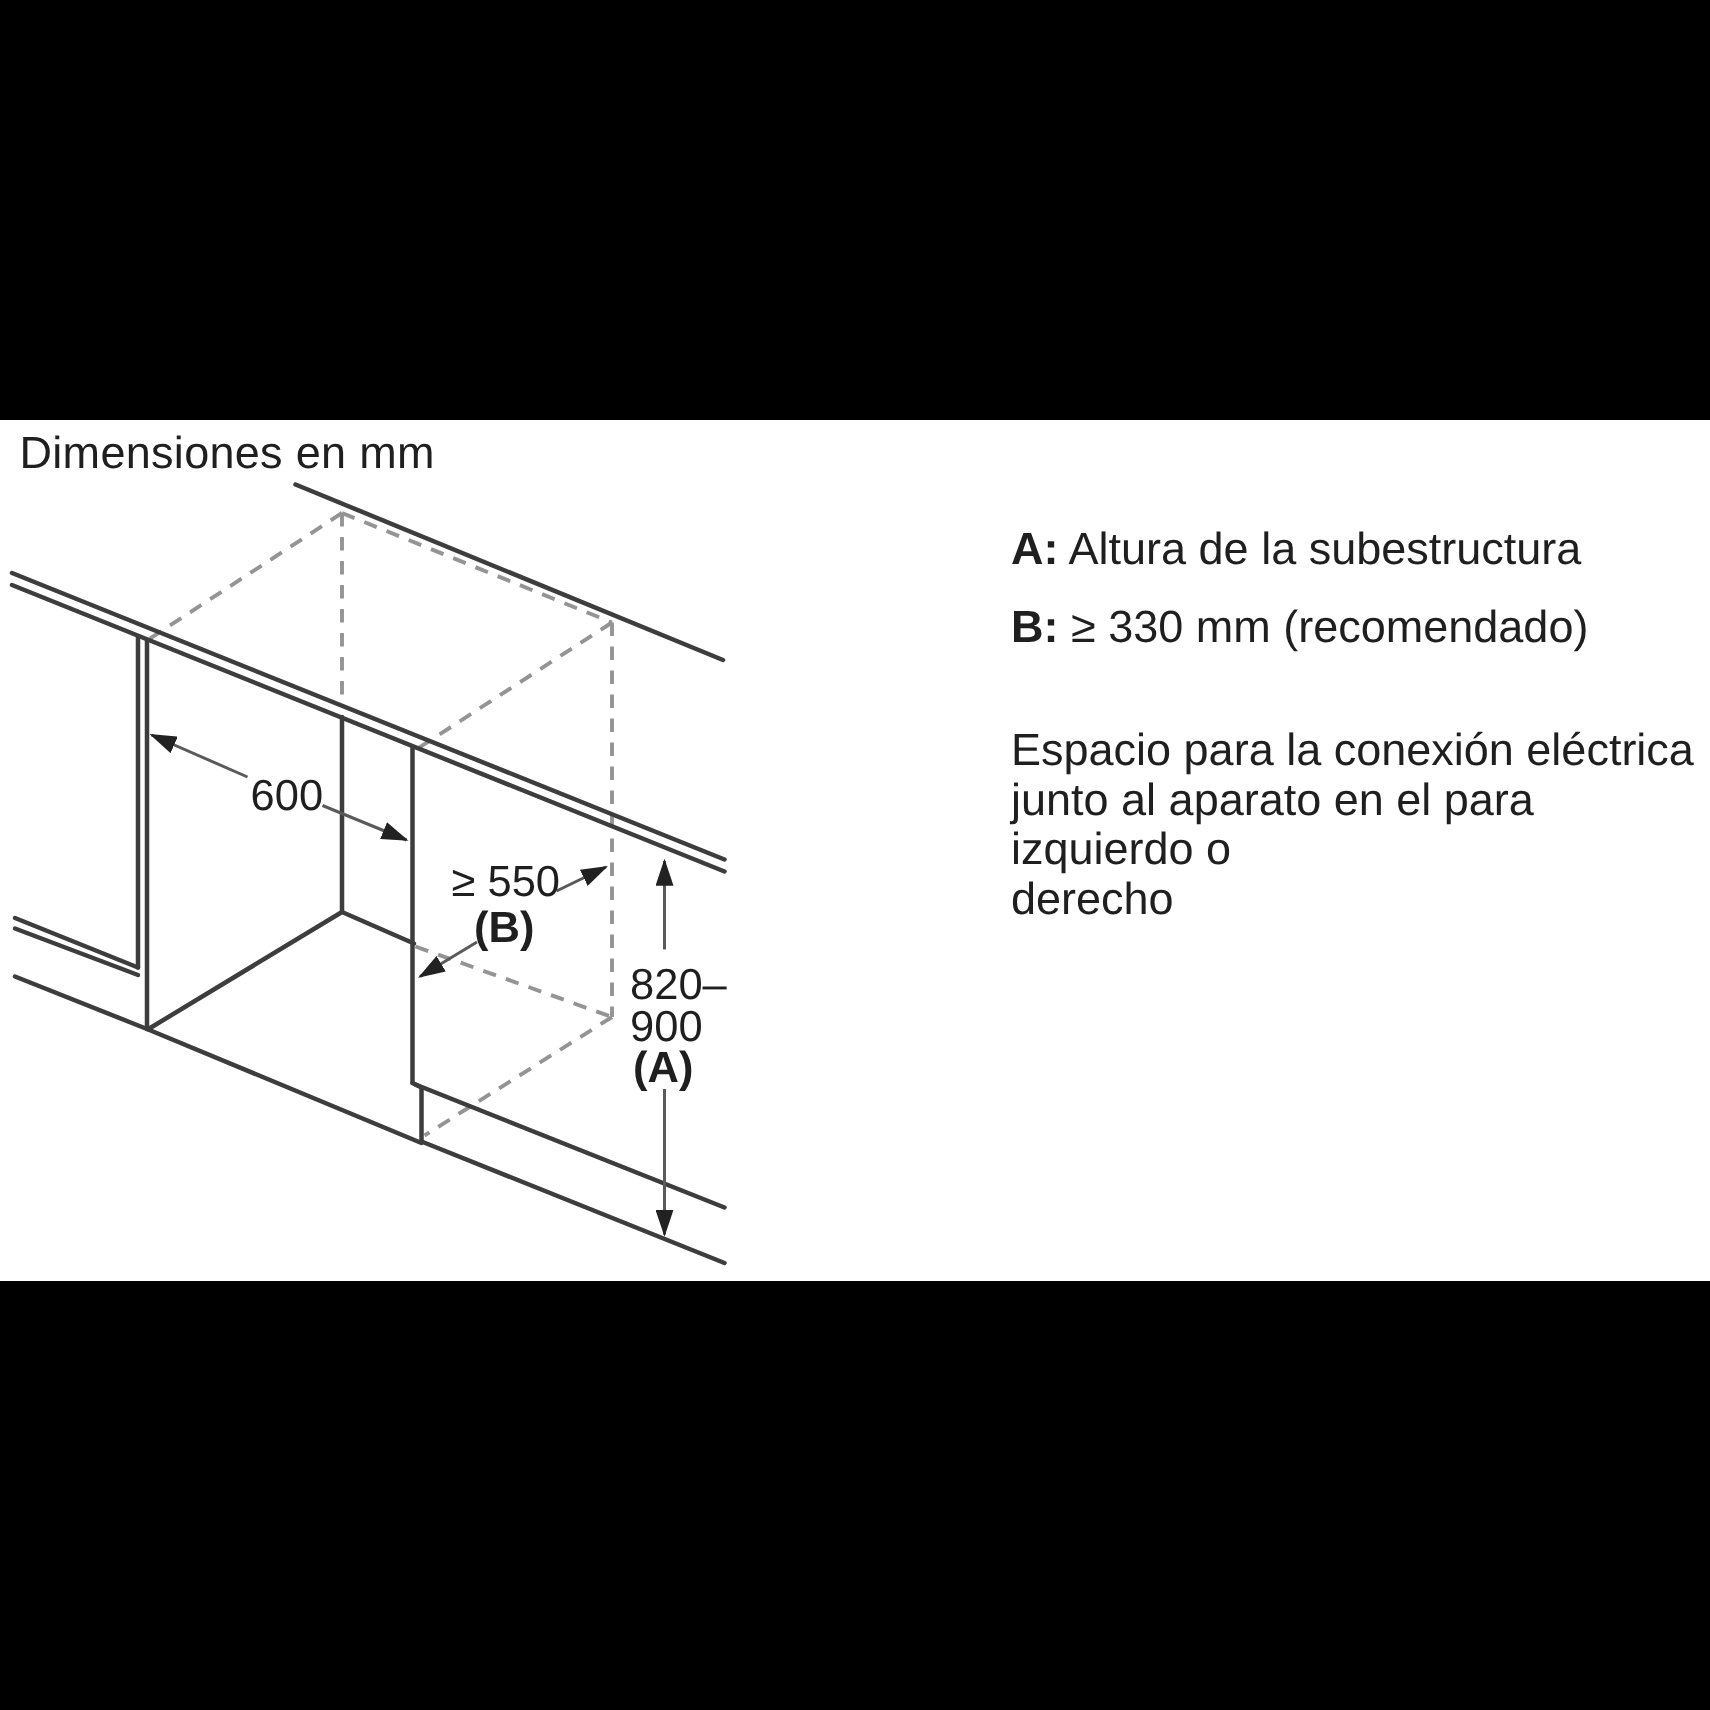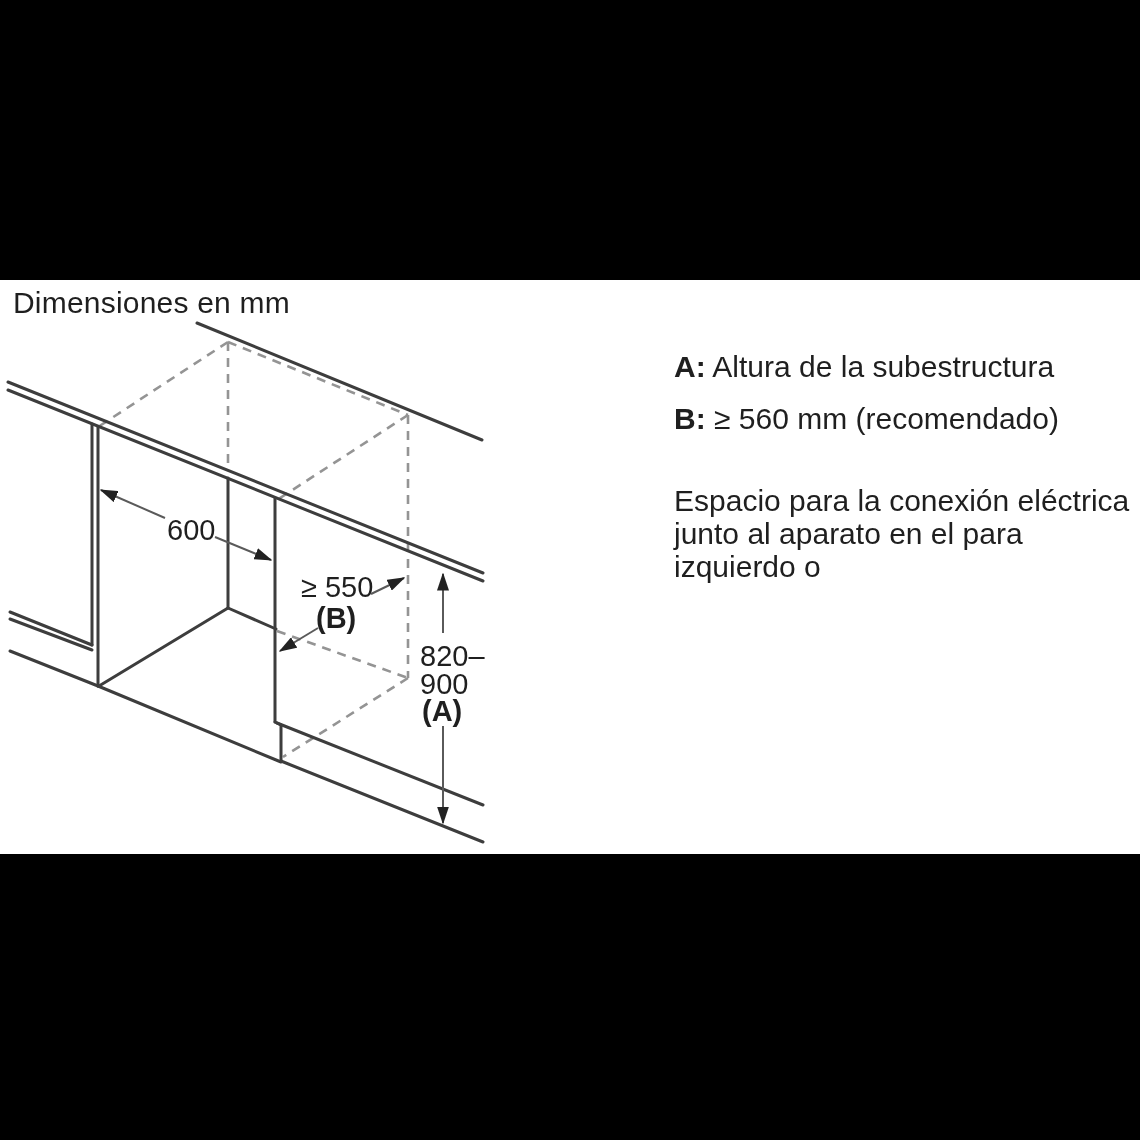--- a/index.html
+++ b/index.html
@@ -110,25 +110,26 @@
       </g>
     </svg>
 
     <div class="legend">
       <div class="legend-row row-a">
         <span class="key">A:</span>
         <span>Altura de la subestructura</span>
       </div>
       <div class="legend-row row-b">
         <span class="key">B:</span>
-        <span>≥ 560 mm (recomendado)</span>
+        <span>≥ 330 mm (recomendado)</span>
       </div>
       <div class="note">
         <div>Espacio para la conexión eléctrica</div>
         <div>junto al aparato en el para izquierdo o</div>
+        <div>derecho</div>
       </div>
     </div>
 
   </div>
 
   <div class="letterbox bottom"></div>
 
 </div>
 
 </body></html>

